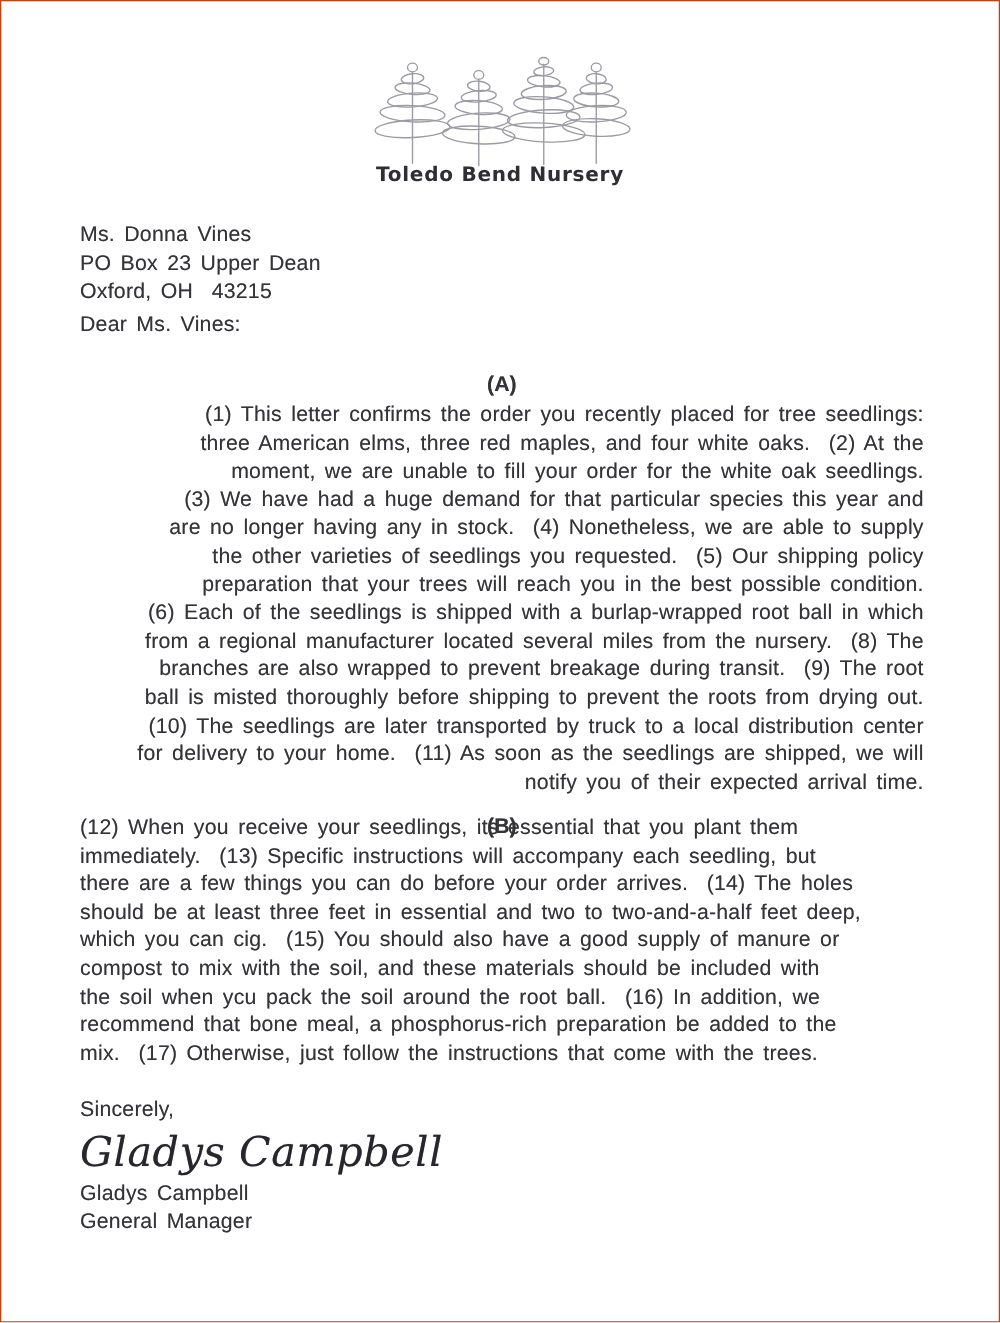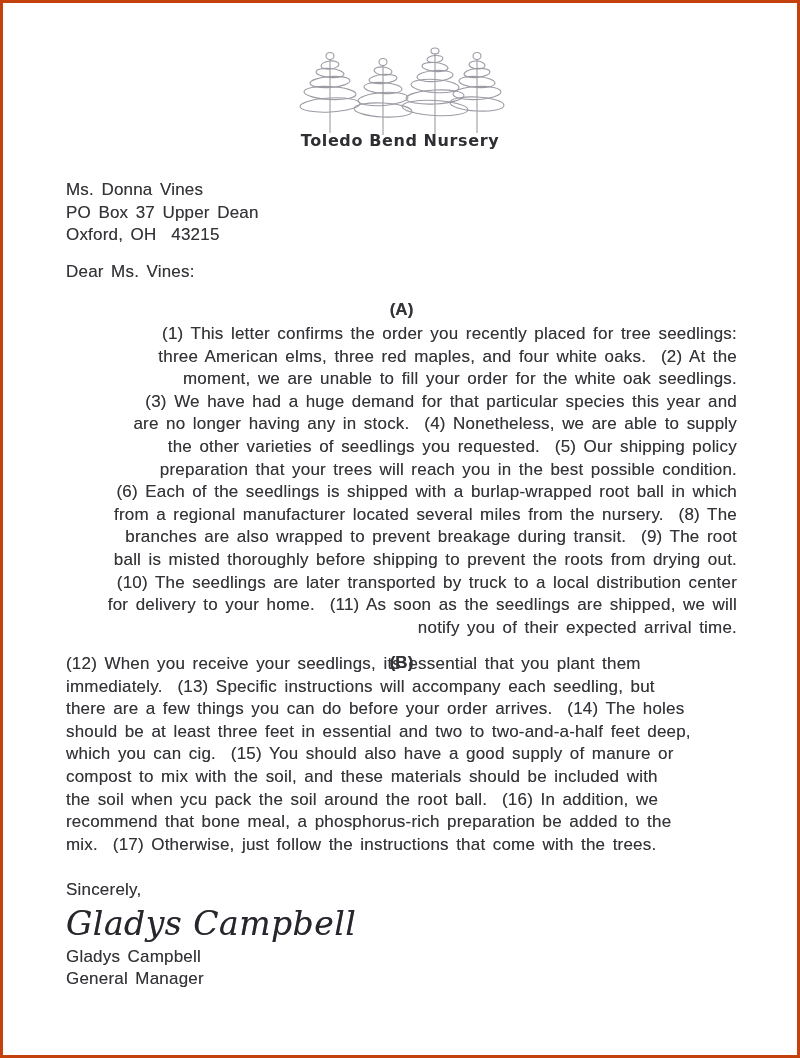--- a/index.html
+++ b/index.html
@@ -2,21 +2,21 @@
 <html><head>
 <meta charset="utf-8">
 <style>
   html, body { margin: 0; padding: 0; background: #ffffff; }
   .page {
     position: relative;
     width: 800px;
     height: 1058px;
     box-sizing: border-box;
     background: #ffffff;
-    border: 3px solid #c2410c;
+    border: 1px solid #c2410c;
     font-family: "Liberation Sans", sans-serif;
     color: #343438;
     overflow: hidden;
   }
   .block { position: absolute; left: 63px; right: 60px; }
 
   
   .logo {
     position: absolute;
     top: 42px;
@@ -39,21 +39,21 @@
   .bodytext, .line {
     font-size: 17px;
     line-height: 22.6px;
     letter-spacing: 0.2px;
     word-spacing: 2.5px;
     text-shadow: 0 0 0.5px rgba(60,60,64,0.55);
   }
   .line { white-space: pre; }
 
   .recipient  { top: 176px; }
-  .salutation { top: 258px; }
+  .salutation { top: 248px; }
 
   .heading {
     text-align: center;
     font-weight: bold;
     font-size: 17px;
     text-shadow: 0 0 0.5px rgba(40,40,44,0.6);
   }
   .heading-a { top: 297px; }
   .para-a    { top: 320px; text-align: right; }
   .heading-b { top: 650px; }
@@ -109,21 +109,21 @@
       <ellipse cx="182" cy="28" rx="13" ry="4.5" transform="rotate(-5 182 28)"></ellipse>
       <ellipse cx="182" cy="37" rx="18" ry="5.5" transform="rotate(4 182 37)"></ellipse>
       <ellipse cx="182" cy="48" rx="24" ry="6.5" transform="rotate(-3 182 48)"></ellipse>
       <ellipse cx="182" cy="59" rx="27" ry="7" transform="rotate(3 182 59)"></ellipse>
     </svg>
     <div class="logo-text">Toledo Bend Nursery</div>
   </div>
 
   <div class="block recipient">
       <div class="line">Ms. Donna Vines</div>
-      <div class="line">PO Box 37 Upper Dean</div>
+      <div class="line">PO Box 23 Upper Dean</div>
       <div class="line">Oxford, OH  43215</div>
     </div>
 
   <div class="block salutation bodytext">Dear Ms. Vines:</div>
 
   <div class="block heading heading-a">(A)</div>
   <div class="block para-a">
       <div class="line">(1) This letter confirms the order you recently placed for tree seedlings:</div>
       <div class="line">three American elms, three red maples, and four white oaks.  (2) At the</div>
       <div class="line">moment, we are unable to fill your order for the white oak seedlings.</div>

